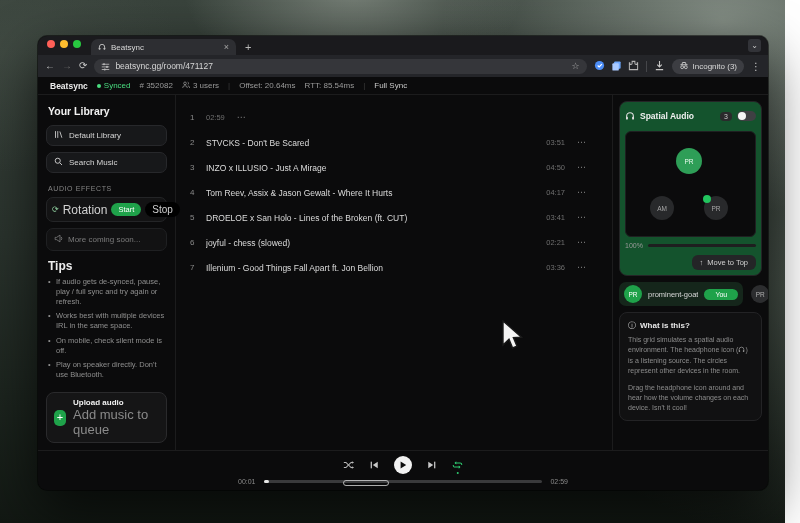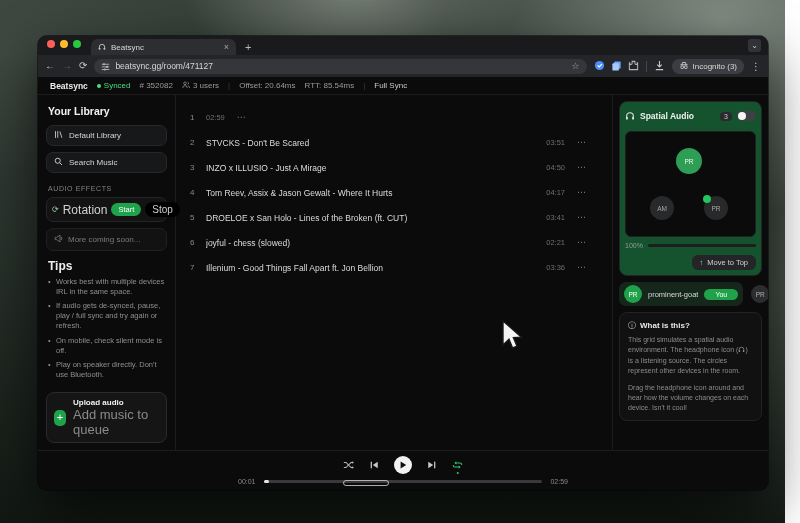--- a/index.html
+++ b/index.html
@@ -280,23 +280,23 @@
                   <path d="M1.5 4.5 v3 h2 l4.5 3 V1.5 l-4.5 3 z" fill="none" stroke="#7b7b7b" stroke-width="1.1"></path>
                   <path d="M9.8 4 q1.2 2 0 4" fill="none" stroke="#7b7b7b" stroke-width="1.1"></path>
                 </svg>
             </span>
             <span>More coming soon...</span>
           </div>
           <div class="sb-spacer"></div>
           <div class="tips-title">Tips</div>
           <ul class="tips-list">
 
+              <li class="tip">If audio gets de-synced, pause, play / full sync and try again or refresh.</li>
+
               <li class="tip">Works best with multiple devices IRL in the same space.</li>
-
-              <li class="tip">If audio gets de-synced, pause, play / full sync and try again or refresh.</li>
 
               <li class="tip">On mobile, check silent mode is off.</li>
 
               <li class="tip">Play on speaker directly. Don't use Bluetooth.</li>
             </ul>
           <div class="upload-card">
             <span class="upload-plus">+</span>
             <span>
               <div class="upload-title">Upload audio</div>
               <div class="upload-sub">Add music to queue</div>

